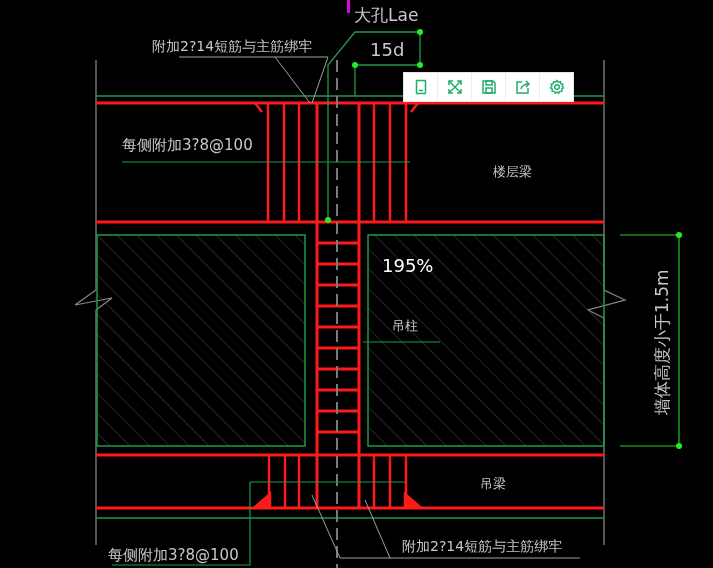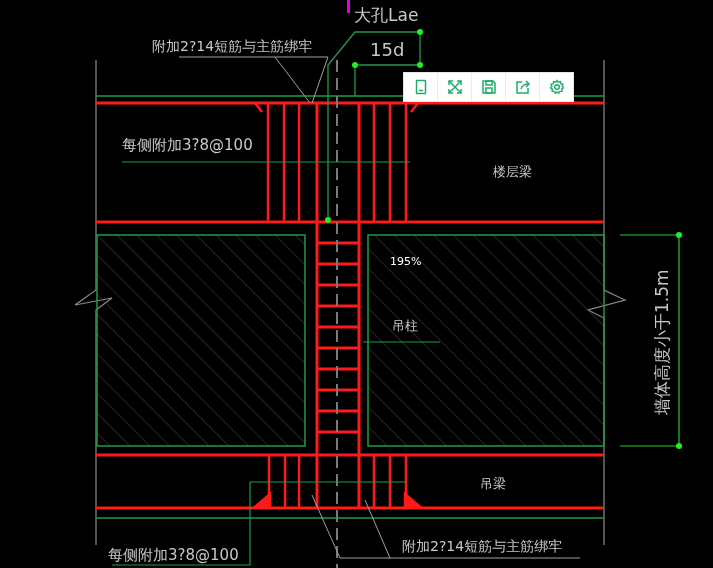--- a/index.html
+++ b/index.html
@@ -7,22 +7,22 @@
          font-family: "DejaVu Sans", sans-serif; }
   #canvas { position: absolute; left: 0; top: 0; width: 713px; height: 568px; }
   .cad-text { fill: #c8c8c8; font-family: "DejaVu Sans", sans-serif; }
   .toolbar { position: absolute; left: 403px; top: 72px; height: 30px;
              background: #fff; display: flex; border: 1px solid #e6e6e6;
              box-sizing: border-box; }
   .tb-btn { width: 33px; height: 28px; display: flex; align-items: center;
             justify-content: center; border-right: 1px solid #ececec; cursor: pointer; }
   .tb-btn:last-child { border-right: none; }
   .tb-btn svg { width: 16px; height: 16px; }
-  .zoom-label { position: absolute; left: 390px; top: 255px; color: #fff;
-                font-size: 11px; font-family: "DejaVu Sans", sans-serif; }
+  .zoom-label { position: absolute; left: 382px; top: 255px; color: #fff;
+                font-size: 18px; font-family: "DejaVu Sans", sans-serif; }
 </style>
 </head>
 <body>
 
 <svg id="canvas" viewBox="0 0 713 568" xmlns="http://www.w3.org/2000/svg">
   <defs>
     <pattern id="hatch" patternUnits="userSpaceOnUse" width="14" height="14" patternTransform="rotate(-45)">
       <line x1="0" y1="0" x2="0" y2="14" stroke="#4a4a4a" stroke-width="1"></line>
     </pattern>
   </defs>

